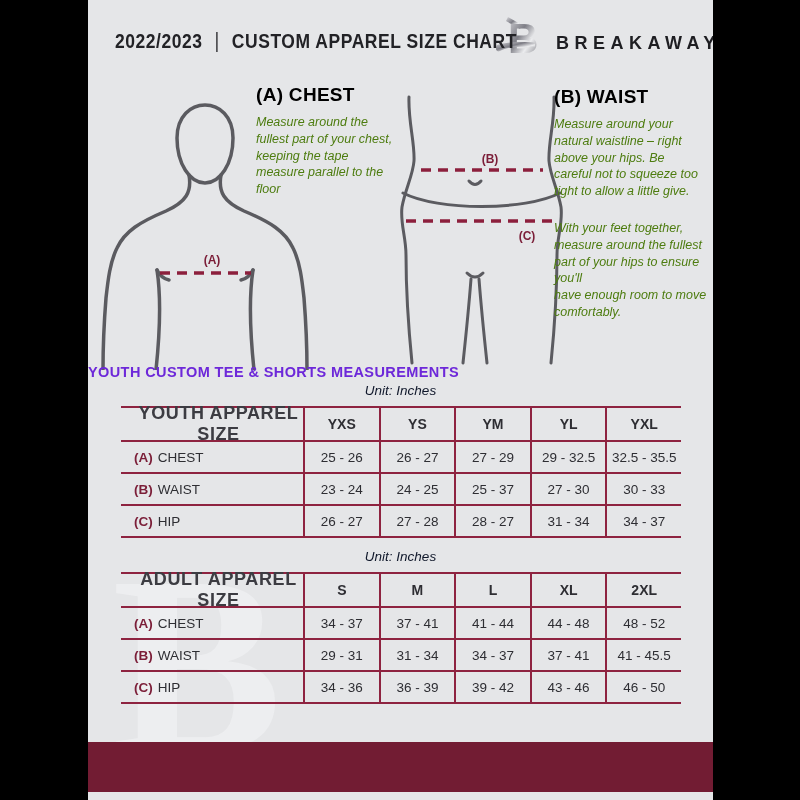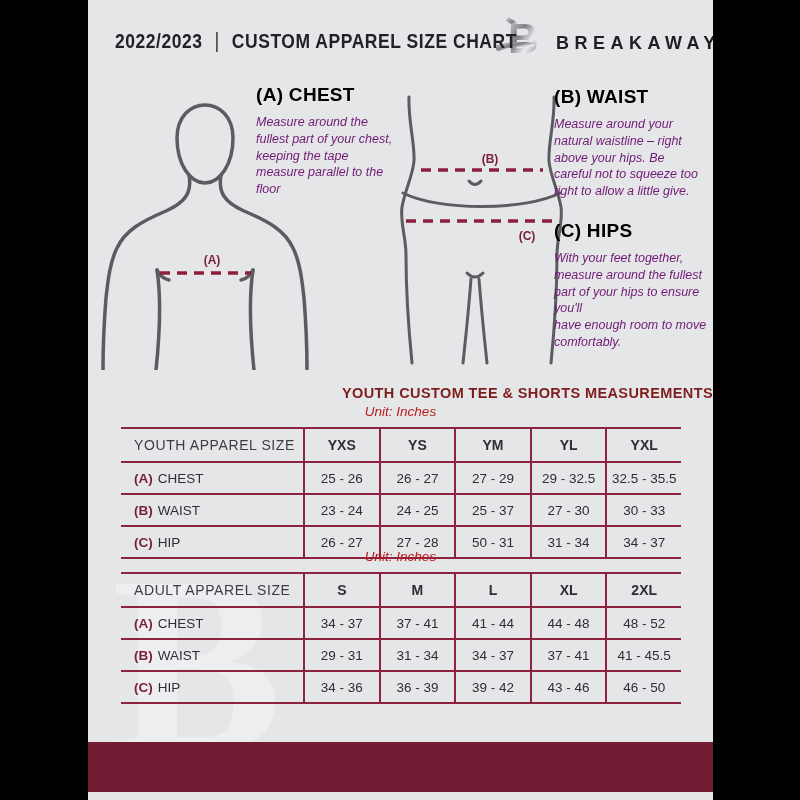--- a/index.html
+++ b/index.html
@@ -26,45 +26,45 @@
     letter-spacing:5.5px;color:#1e1e22;white-space:nowrap;
   }
   
   .torso{position:absolute;left:12px;top:80px;}
   .hips{position:absolute;left:305px;top:95px;}
   .guide-sec{position:absolute;}
   .guide-sec h3{
     margin:0 0 8px 0;font-size:19px;font-weight:bold;color:#000000;letter-spacing:.3px;
   }
   .guide-sec p{
-    margin:0;font-size:12.5px;font-style:italic;color:#701a75;line-height:1.34;
+    margin:0;font-size:12.5px;font-style:italic;color:#4d7c0f;line-height:1.34;
     white-space:pre-line;
   }
   .sec-a{left:168px;top:84px;width:142px;}
   .sec-b{left:466px;top:86px;width:150px;}
   .sec-c{left:466px;top:220px;width:153px;}
   
   .tbl-block{position:absolute;left:0;width:625px;}
   .tbl-block.youth{top:364px;}
   .tbl-block.adult{top:546px;}
   .tbl-title{
-    text-align:right;font-size:14.5px;font-weight:bold;color:#7f1d1d;letter-spacing:.4px;margin-top:21px;
+    text-align:left;font-size:14.5px;font-weight:bold;color:#6d28d9;letter-spacing:.4px;
   }
   .tbl-unit{
-    text-align:center;font-size:13.5px;font-style:italic;color:#b91c1c;margin-top:3px;
+    text-align:center;font-size:13.5px;font-style:italic;color:#0f172a;margin-top:3px;
   }
   .stable{width:560px;margin:8px 0 0 33px;border-top:2px solid #8e2340;}
   .srow{display:grid;grid-template-columns:182px repeat(5,1fr);border-bottom:2px solid #8e2340;}
   .scell{
     display:flex;align-items:center;justify-content:center;height:30px;
     border-left:2px solid #8e2340;font-size:13.5px;color:#2e2e33;
   }
   .scell.first{justify-content:flex-start;padding-left:13px;border-left:none;}
   .srow.head .scell{height:32px;font-weight:bold;font-size:14px;}
-  .srow.head .scell.first{font-weight:normal;font-size:14px;letter-spacing:.6px;color:#3c3c42;text-align:center;}
+  .srow.head .scell.first{font-weight:bold;font-size:18px;letter-spacing:.6px;color:#3c3c42;text-align:center;}
   .marker{color:#7b1e38;font-weight:bold;margin-right:5px;}
   
   .watermark{
     position:absolute;left:24px;top:538px;font-size:255px;font-weight:bold;
     font-family:"Liberation Serif", serif;color:#f0f1f3;opacity:.8;line-height:1;z-index:0;
     pointer-events:none;
   }
   .tbl-block, .hdr-left, .guide-sec{z-index:1;}
   .footer-bar{
     position:absolute;left:0;top:742px;width:625px;height:50px;background:#721c33;z-index:2;
@@ -129,21 +129,20 @@
 
   <div class="guide-sec sec-a">
     <h3>(A) CHEST</h3>
     <p>Measure around the fullest part of your chest, keeping the tape measure parallel to the floor</p>
   </div>
   <div class="guide-sec sec-b">
     <h3>(B) WAIST</h3>
     <p>Measure around your natural waistline – right above your hips. Be careful not to squeeze too tight to allow a little give.</p>
   </div>
   <div class="guide-sec sec-c">
-    <h3>(C) HIPS</h3>
     <p>With your feet together, measure around the fullest part of your hips to ensure you'll
 have enough room to move comfortably.</p>
   </div>
 
   <div class="watermark">B</div>
 
   <div class="tbl-block youth">
     <div class="tbl-title">YOUTH CUSTOM TEE &amp; SHORTS MEASUREMENTS</div>
     <div class="tbl-unit">Unit: Inches</div>
     <div class="stable">
@@ -177,21 +176,21 @@
           <div class="scell">27 - 30</div>
           <div class="scell">30 - 33</div>
         </div>
         <div class="srow data">
           <div class="scell first">
             <span class="marker">(C)</span>
             <span>HIP</span>
           </div>
           <div class="scell">26 - 27</div>
           <div class="scell">27 - 28</div>
-          <div class="scell">50 - 31</div>
+          <div class="scell">28 - 27</div>
           <div class="scell">31 - 34</div>
           <div class="scell">34 - 37</div>
         </div>
       </div>
   </div>
 
   <div class="tbl-block adult">
     <div class="tbl-unit">Unit: Inches</div>
     <div class="stable">
         <div class="srow head">

